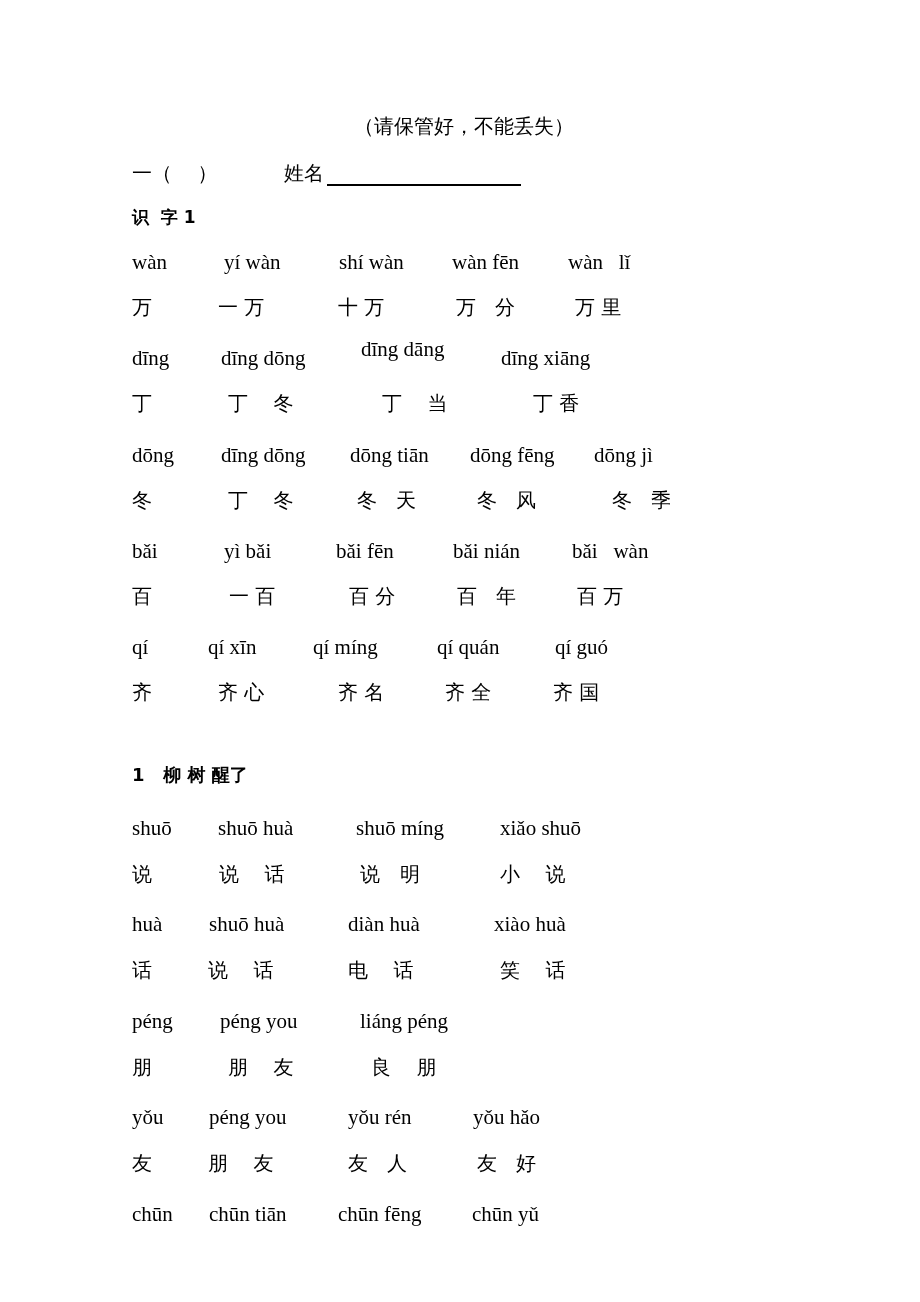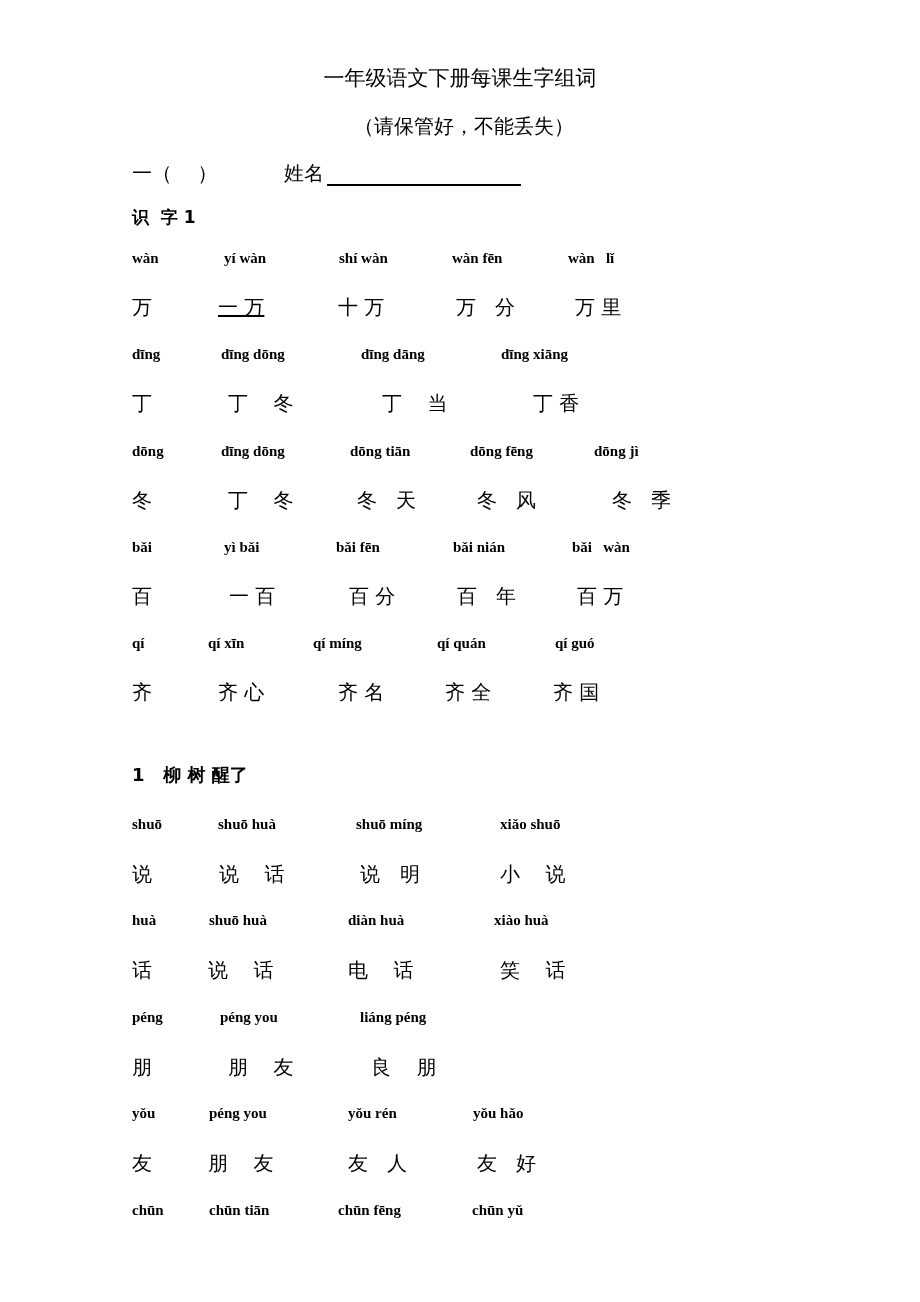--- a/index.html
+++ b/index.html
@@ -5,56 +5,55 @@
     html, body { margin: 0; padding: 0; background: #ffffff; }
     body { width: 920px; height: 1302px; position: relative; overflow: hidden; color: #000; }
     .page { position: absolute; left: 0; top: 0; width: 920px; height: 1302px; background: #fff; }
     .title { position: absolute; left: 0; width: 920px; text-align: center; top: 64px; font-family: "DejaVu Sans", sans-serif; font-size: 21px; }
     .subtitle { position: absolute; left: 0; width: 920px; text-align: center; top: 113px; font-family: "DejaVu Sans", sans-serif; font-size: 20px; padding-left: 4px; }
     .name-row { position: absolute; left: 132px; top: 160px; font-family: "DejaVu Sans", sans-serif; font-size: 20px; }
     .grade { position: absolute; left: 0; top: 0; white-space: pre; }
     .name-label { position: absolute; left: 152px; top: 0; white-space: nowrap; }
     .name-line { position: absolute; left: 195px; top: 24px; width: 194px; height: 2px; background: #000; }
     .section { position: absolute; left: 132px; font-family: "DejaVu Sans", sans-serif; font-size: 17px; font-weight: bold; white-space: pre; }
-    .py { position: absolute; font-family: "Liberation Serif", serif; font-weight: bold; font-size: 15px; white-space: pre; }
+    .py { position: absolute; font-family: "Liberation Serif", serif; font-weight: normal; font-size: 21px; white-space: pre; }
     .hz { position: absolute; font-family: "DejaVu Sans", sans-serif; font-size: 20px; white-space: pre; }
   </style>
 </head>
 <body>
 
 <div class="page">
 
-  <div class="title">一年级语文下册每课生字组词</div>
   <div class="subtitle">（请保管好，不能丢失）</div>
 
   <div class="name-row">
     <span class="grade">一（    ）</span>
     <span class="name-label">姓名</span>
     <span class="name-line"></span>
   </div>
 
   <div class="section" style="top:206px;">识  字 1</div>
 
   <div>
     <span class="py" style="left:132px;top:250px;">wàn</span>
     <span class="py" style="left:224px;top:250px;">yí wàn</span>
     <span class="py" style="left:339px;top:250px;">shí wàn</span>
     <span class="py" style="left:452px;top:250px;">wàn fēn</span>
     <span class="py" style="left:568px;top:250px;">wàn   lǐ</span>
     <span class="hz" style="left:132px;top:294px;">万</span>
-    <span class="hz" style="left:218px;top:294px;text-decoration:underline;">一 万</span>
+    <span class="hz" style="left:218px;top:294px;">一 万</span>
     <span class="hz" style="left:338px;top:294px;">十 万</span>
     <span class="hz" style="left:456px;top:294px;">万   分</span>
     <span class="hz" style="left:575px;top:294px;">万 里</span>
   </div>
 
   <div>
     <span class="py" style="left:132px;top:346px;">dīng</span>
     <span class="py" style="left:221px;top:346px;">dīng dōng</span>
-    <span class="py" style="left:361px;top:346px;">dīng dāng</span>
+    <span class="py" style="left:361px;top:337px;">dīng dāng</span>
     <span class="py" style="left:501px;top:346px;">dīng xiāng</span>
     <span class="hz" style="left:132px;top:390px;">丁</span>
     <span class="hz" style="left:228px;top:390px;">丁    冬</span>
     <span class="hz" style="left:382px;top:390px;">丁    当</span>
     <span class="hz" style="left:533px;top:390px;">丁 香</span>
   </div>
 
   <div>
     <span class="py" style="left:132px;top:443px;">dōng</span>
     <span class="py" style="left:221px;top:443px;">dīng dōng</span>

